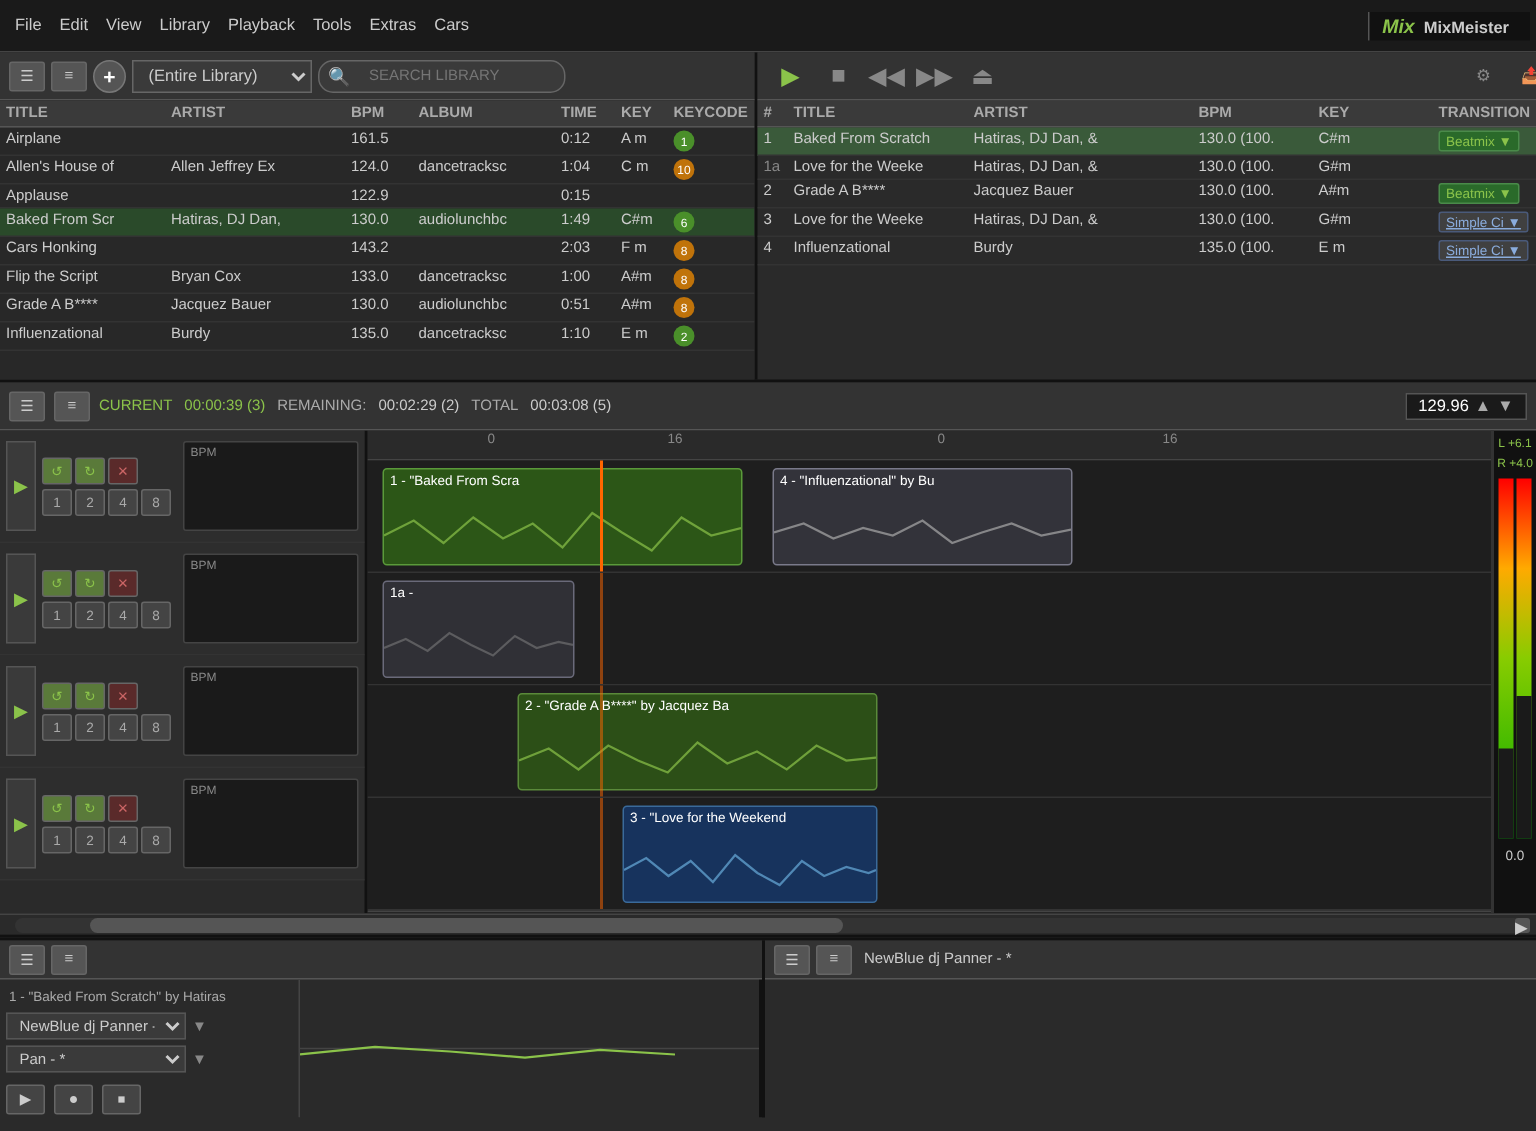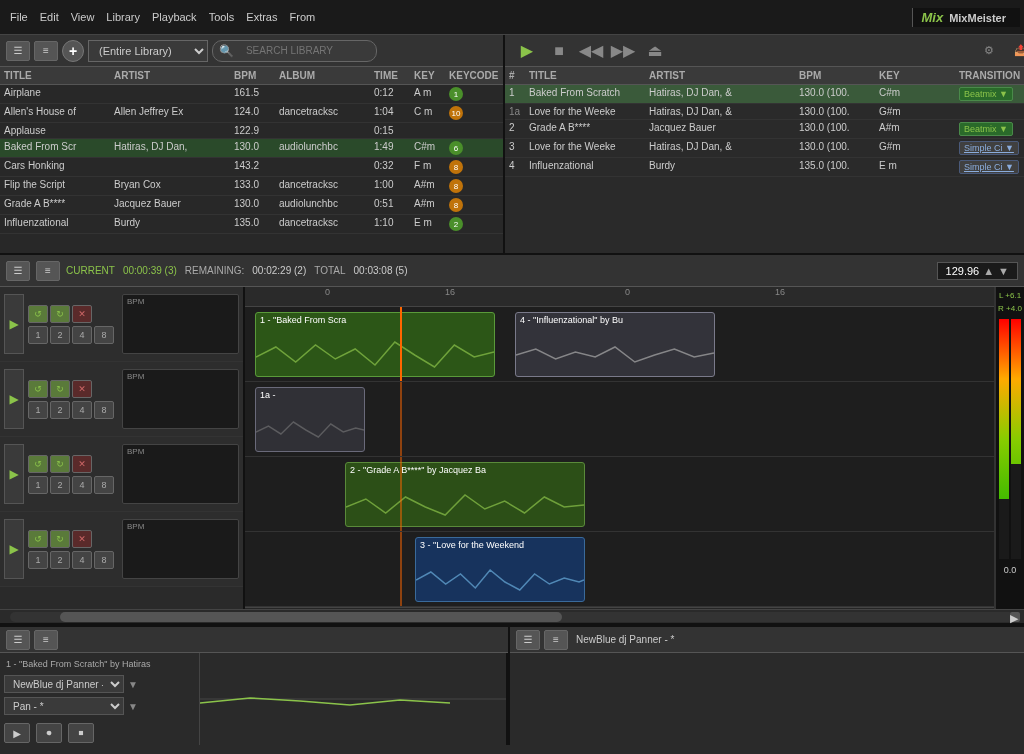--- a/index.html
+++ b/index.html
@@ -434,21 +434,21 @@
 <body>
 
 <div class="menu-bar">
   <span>File</span>
   <span>Edit</span>
   <span>View</span>
   <span>Library</span>
   <span>Playback</span>
   <span>Tools</span>
   <span>Extras</span>
-  <span>From</span>
+  <span>Cars</span>
   <div class="mixmeister-logo">
     <em>Mix</em><span style="color:#ccc">MixMeister</span>
   </div>
 </div>
 
 <div class="top-section">
 
   <div class="library-panel">
     <div class="library-toolbar">
       <div class="toolbar-btn">☰</div>
@@ -507,21 +507,21 @@
       <span style="overflow:hidden;text-overflow:ellipsis;white-space:nowrap;">audiolunchbc</span>
       <span>1:49</span>
       <span>C#m</span>
       <span><span style="background:#4a8f2a;border-radius:50%;width:14px;height:14px;display:inline-flex;align-items:center;justify-content:center;font-size:8px;color:#fff;">6</span></span>
     </div>
           <div class="table-row">
       <span style="overflow:hidden;text-overflow:ellipsis;white-space:nowrap;">Cars Honking</span>
       <span style="overflow:hidden;text-overflow:ellipsis;white-space:nowrap;"></span>
       <span>143.2</span>
       <span style="overflow:hidden;text-overflow:ellipsis;white-space:nowrap;"></span>
-      <span>0:32</span>
+      <span>2:03</span>
       <span>F m</span>
       <span><span style="background:#c0730a;border-radius:50%;width:14px;height:14px;display:inline-flex;align-items:center;justify-content:center;font-size:8px;color:#fff;">8</span></span>
     </div>
           <div class="table-row">
       <span style="overflow:hidden;text-overflow:ellipsis;white-space:nowrap;">Flip the Script</span>
       <span style="overflow:hidden;text-overflow:ellipsis;white-space:nowrap;">Bryan Cox</span>
       <span>133.0</span>
       <span style="overflow:hidden;text-overflow:ellipsis;white-space:nowrap;">dancetracksc</span>
       <span>1:00</span>
       <span>A#m</span>
@@ -750,21 +750,21 @@
             <svg style="position:absolute;bottom:4px;left:0;right:0;width:100%;height:35px;" viewBox="0 0 200 35" preserveAspectRatio="none">
               <polyline points="0,18 20,12 40,22 60,15 80,20 100,10 120,25 140,18 160,12 180,20 200,16" stroke="#aaa" stroke-width="1.5" fill="none" opacity="0.7"></polyline>
             </svg>
           </div>
 
           <div style="position:absolute;left:155px;top:0;bottom:0;width:2px;background:#ff6600;z-index:10;"></div>
         </div>
 
         <div style="height:75px;border-bottom:1px solid #333;position:relative;background:#1e1e1e;">
 
-          <div style="position:absolute;left:10px;width:110px;top:5px;height:65px;background:rgba(60,60,70,0.6);border:1px solid #6a6a7a;border-radius:3px;overflow:hidden;cursor:pointer;">
+          <div style="position:absolute;left:10px;width:128px;top:5px;height:65px;background:rgba(60,60,70,0.6);border:1px solid #6a6a7a;border-radius:3px;overflow:hidden;cursor:pointer;">
             <div style="font-size:9px;color:#fff;padding:2px 4px;">1a -</div>
             <svg style="position:absolute;bottom:4px;left:0;right:0;width:100%;height:35px;" viewBox="0 0 130 35" preserveAspectRatio="none">
               <polyline points="0,20 15,14 30,22 45,10 60,18 75,25 90,12 105,20 120,16 130,18" stroke="#888" stroke-width="1.5" fill="none" opacity="0.5"></polyline>
             </svg>
           </div>
           <div style="position:absolute;left:155px;top:0;bottom:0;width:2px;background:#ff6600;z-index:10;opacity:0.5;"></div>
         </div>
 
         <div style="height:75px;border-bottom:1px solid #333;position:relative;background:#1e1e1e;">
 

